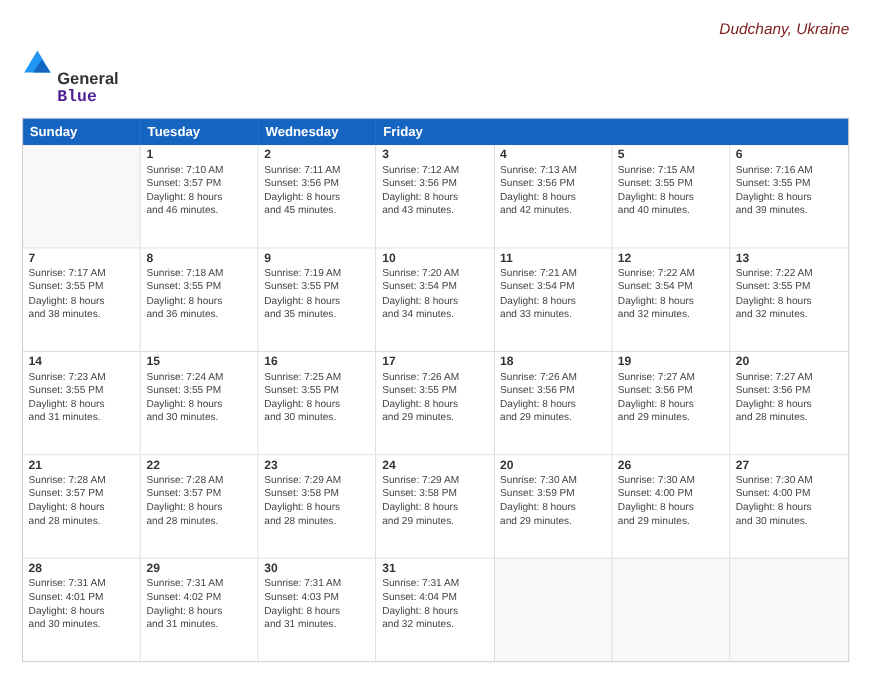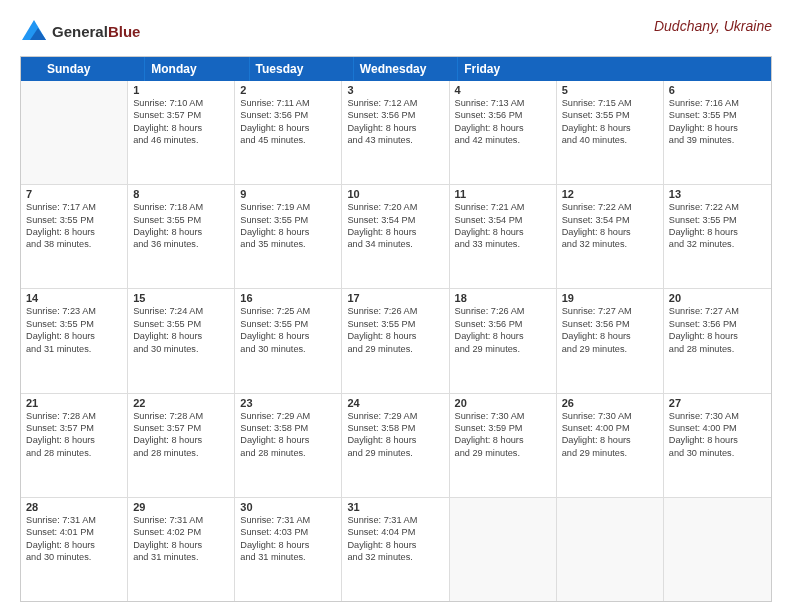--- a/index.html
+++ b/index.html
@@ -22,27 +22,28 @@
       justify-content: space-between;
       align-items: flex-start;
       margin-bottom: 10px;
     }
     .logo {
       display: flex;
       align-items: center;
     }
     .logo-text {
       display: flex;
-      flex-direction: row;
+      flex-direction: column;
       font-size: 15px;
       font-weight: bold;
       line-height: 1.1;
+      margin-top: 46px;
     }
     .logo-general { color: #333; }
-    .logo-blue { color: #7f1d1d; }
+    .logo-blue { color: #4c1d95; font-family: Liberation Mono, monospace; }
     .logo-icon {
       width: 28px;
       height: 28px;
       margin-right: 4px;
     }
     .title-section {
       text-align: right;
     }
     .month-title {
       font-size: 30px;
@@ -57,21 +58,20 @@
     .calendar {
       flex: 1;
       display: flex;
       flex-direction: column;
       border: 1px solid #ccc;
     }
     .cal-header {
       display: grid;
       grid-template-columns: repeat(7, 1fr);
       background: #1565C0;
-      padding-left: 20px;
     }
     .cal-header-cell {
       color: #fff;
       font-size: 12px;
       font-weight: bold;
       padding: 5px 6px;
       text-align: left;
       border-right: 1px solid #1976D2;
     }
     .cal-header-cell:last-child { border-right: none; }
@@ -125,21 +125,20 @@
       </div>
     </div>
     <div class="title-section">
       <div class="subtitle">Dudchany, Ukraine</div>
     </div>
   </div>
 
   <div class="calendar">
     <div class="cal-header">
     <div class="cal-header-cell">Sunday</div>
-        <div class="cal-header-cell">Monday</div>
         <div class="cal-header-cell">Tuesday</div>
         <div class="cal-header-cell">Wednesday</div>
         <div class="cal-header-cell">Friday</div>
       </div>
     <div class="cal-body">
     <div class="cal-row">
           <div class="cal-cell empty"></div>
           <div class="cal-cell">
             <div class="day-num">1</div>
             <div class="cell-line">Sunrise: 7:10 AM</div>

